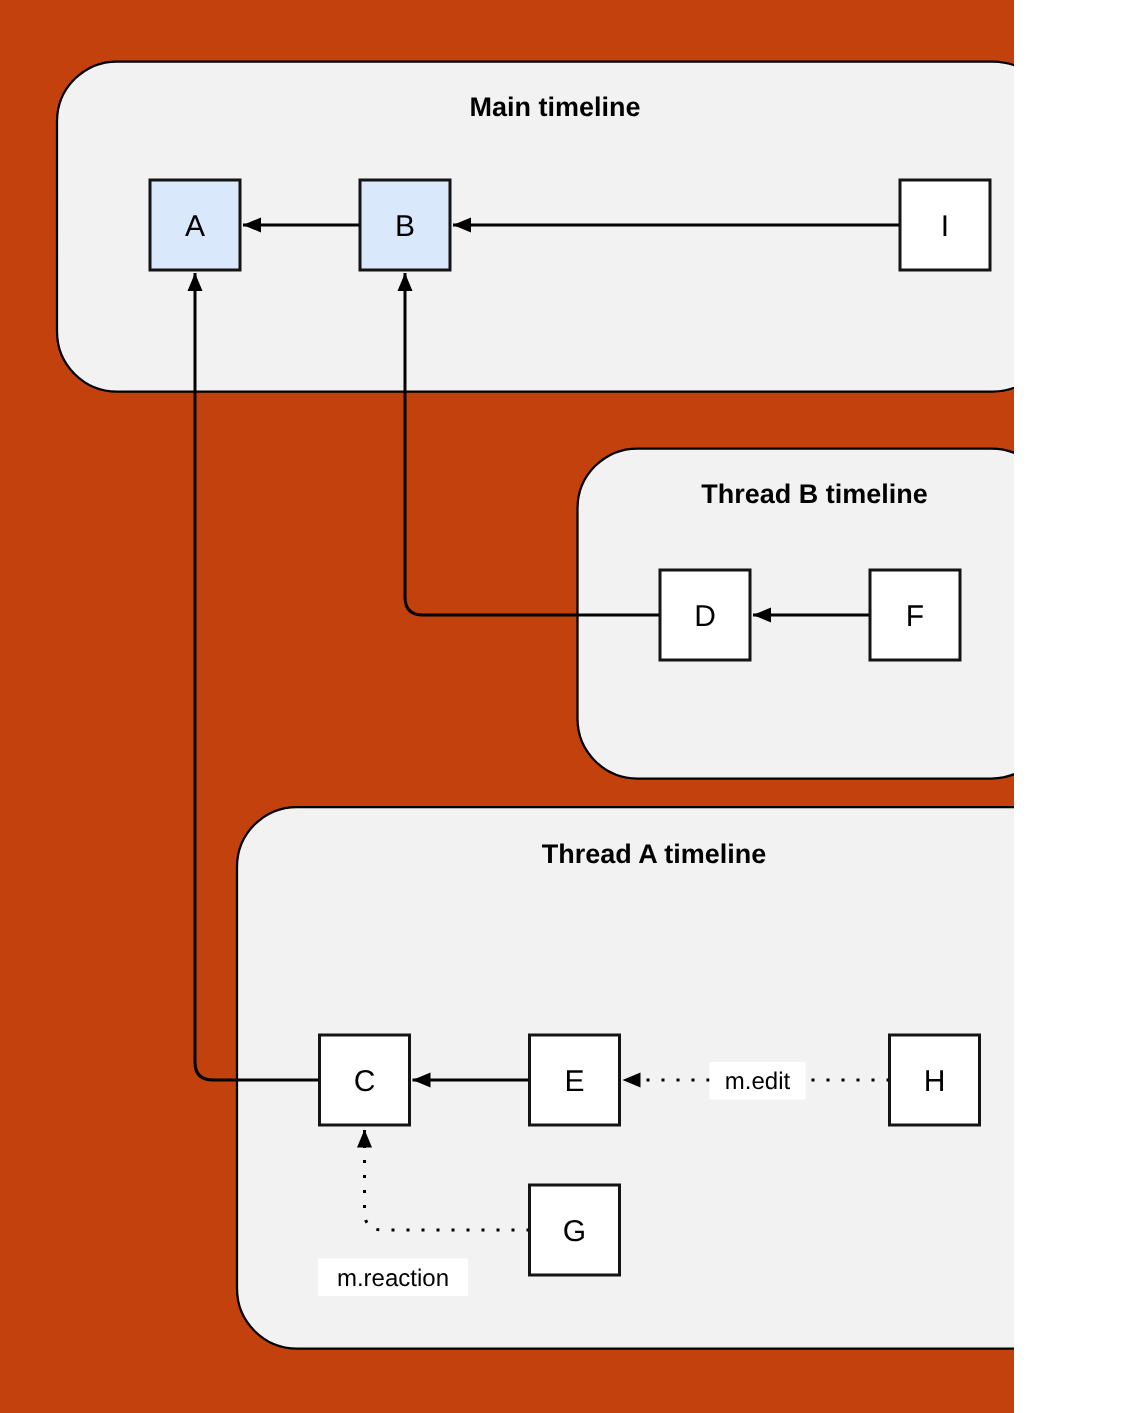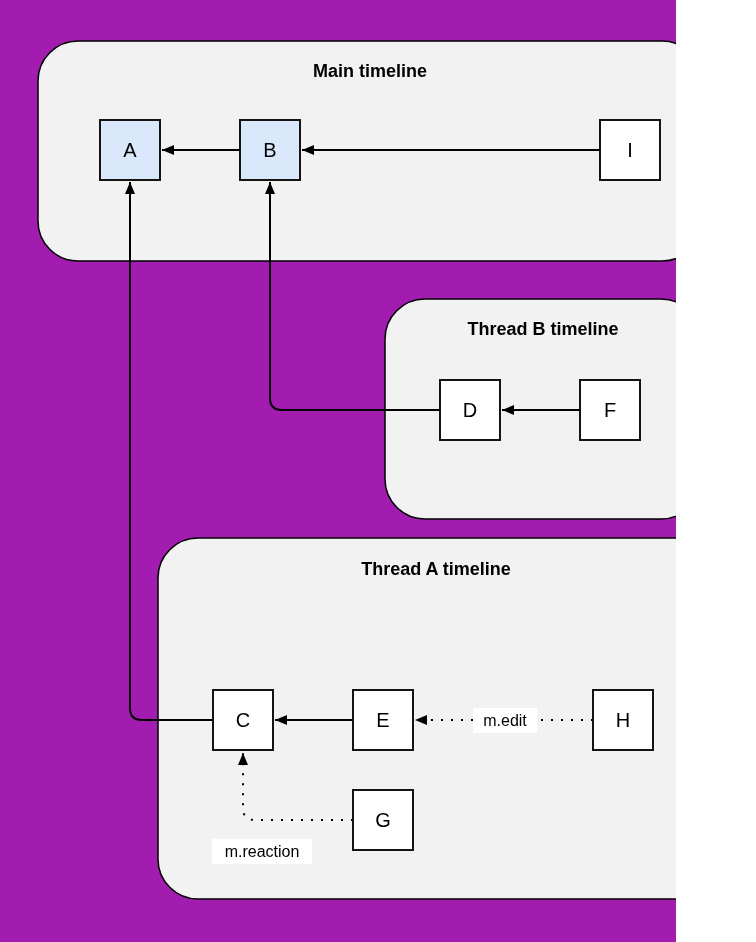--- a/index.html
+++ b/index.html
@@ -4,21 +4,21 @@
 <style>
   html, body {
     margin: 0;
     padding: 0;
     background: #ffffff;
   }
   .stage {
     width: 676px;
     height: 942px;
     position: relative;
-    background: #a21caf;
+    background: #c2410c;
     overflow: hidden;
   }
   svg text {
     font-family: "Liberation Sans", sans-serif;
     fill: #000000;
   }
   .container-title {
     font-size: 18px;
     font-weight: bold;
     text-anchor: middle;

